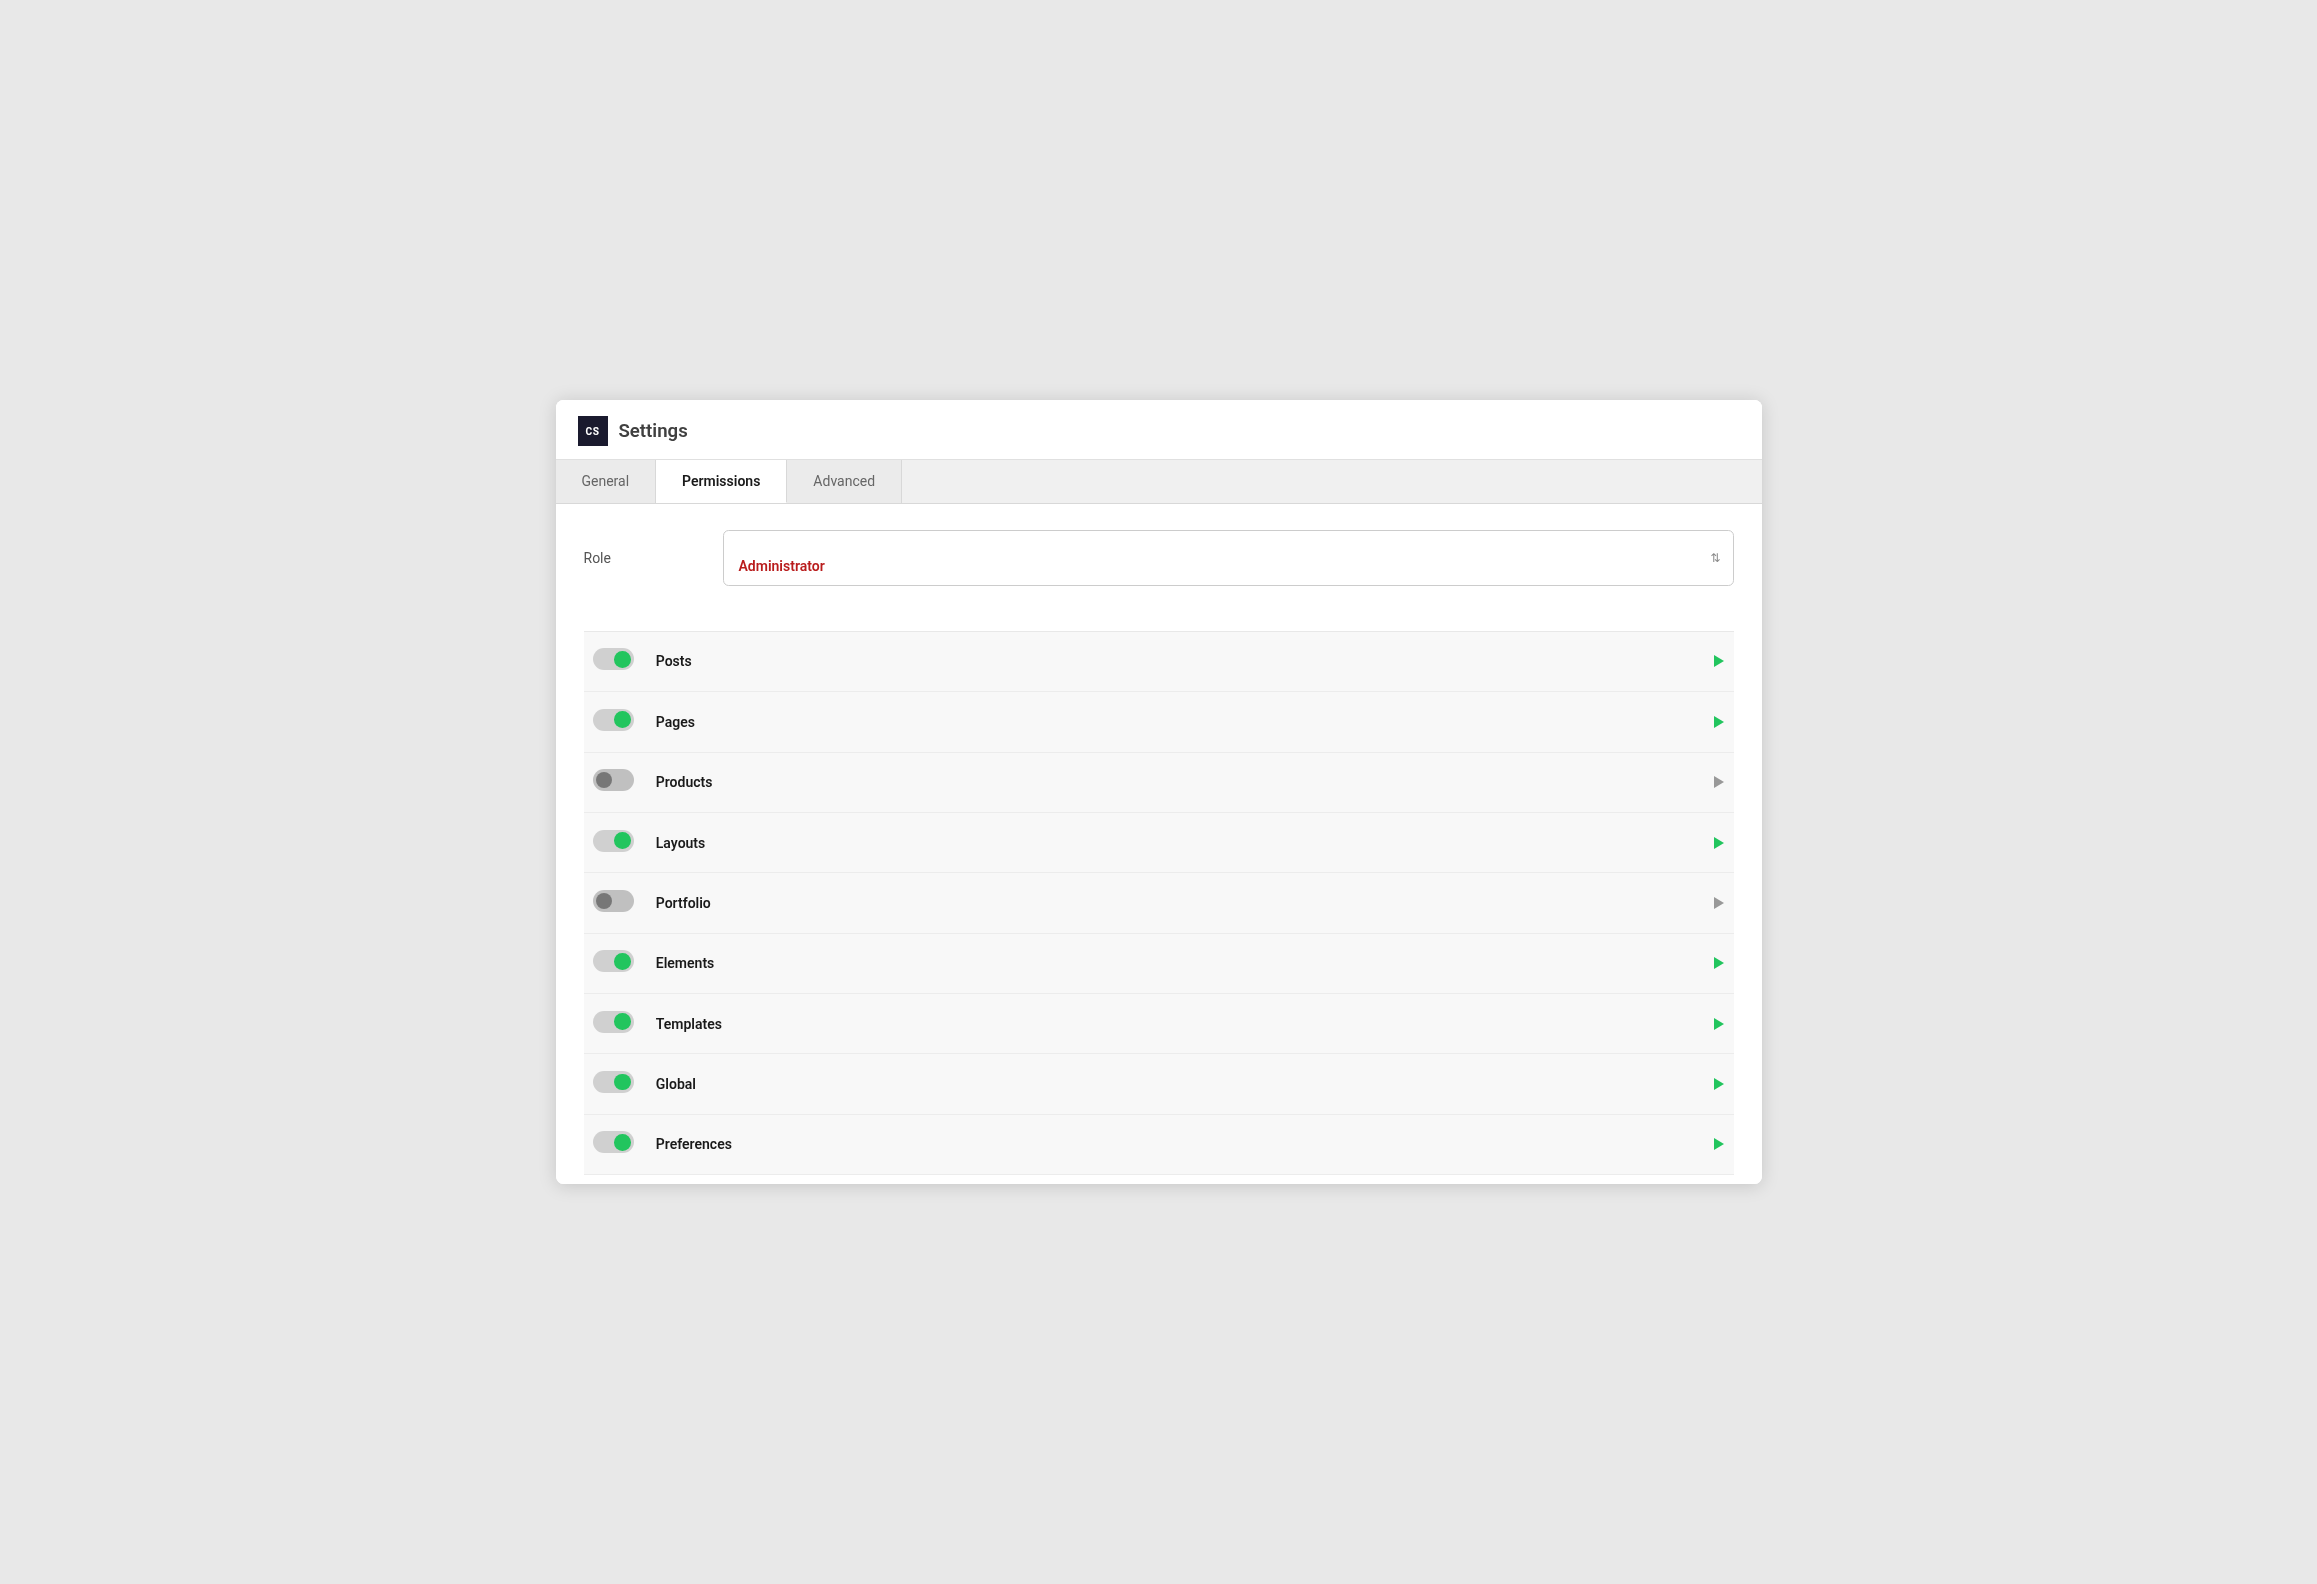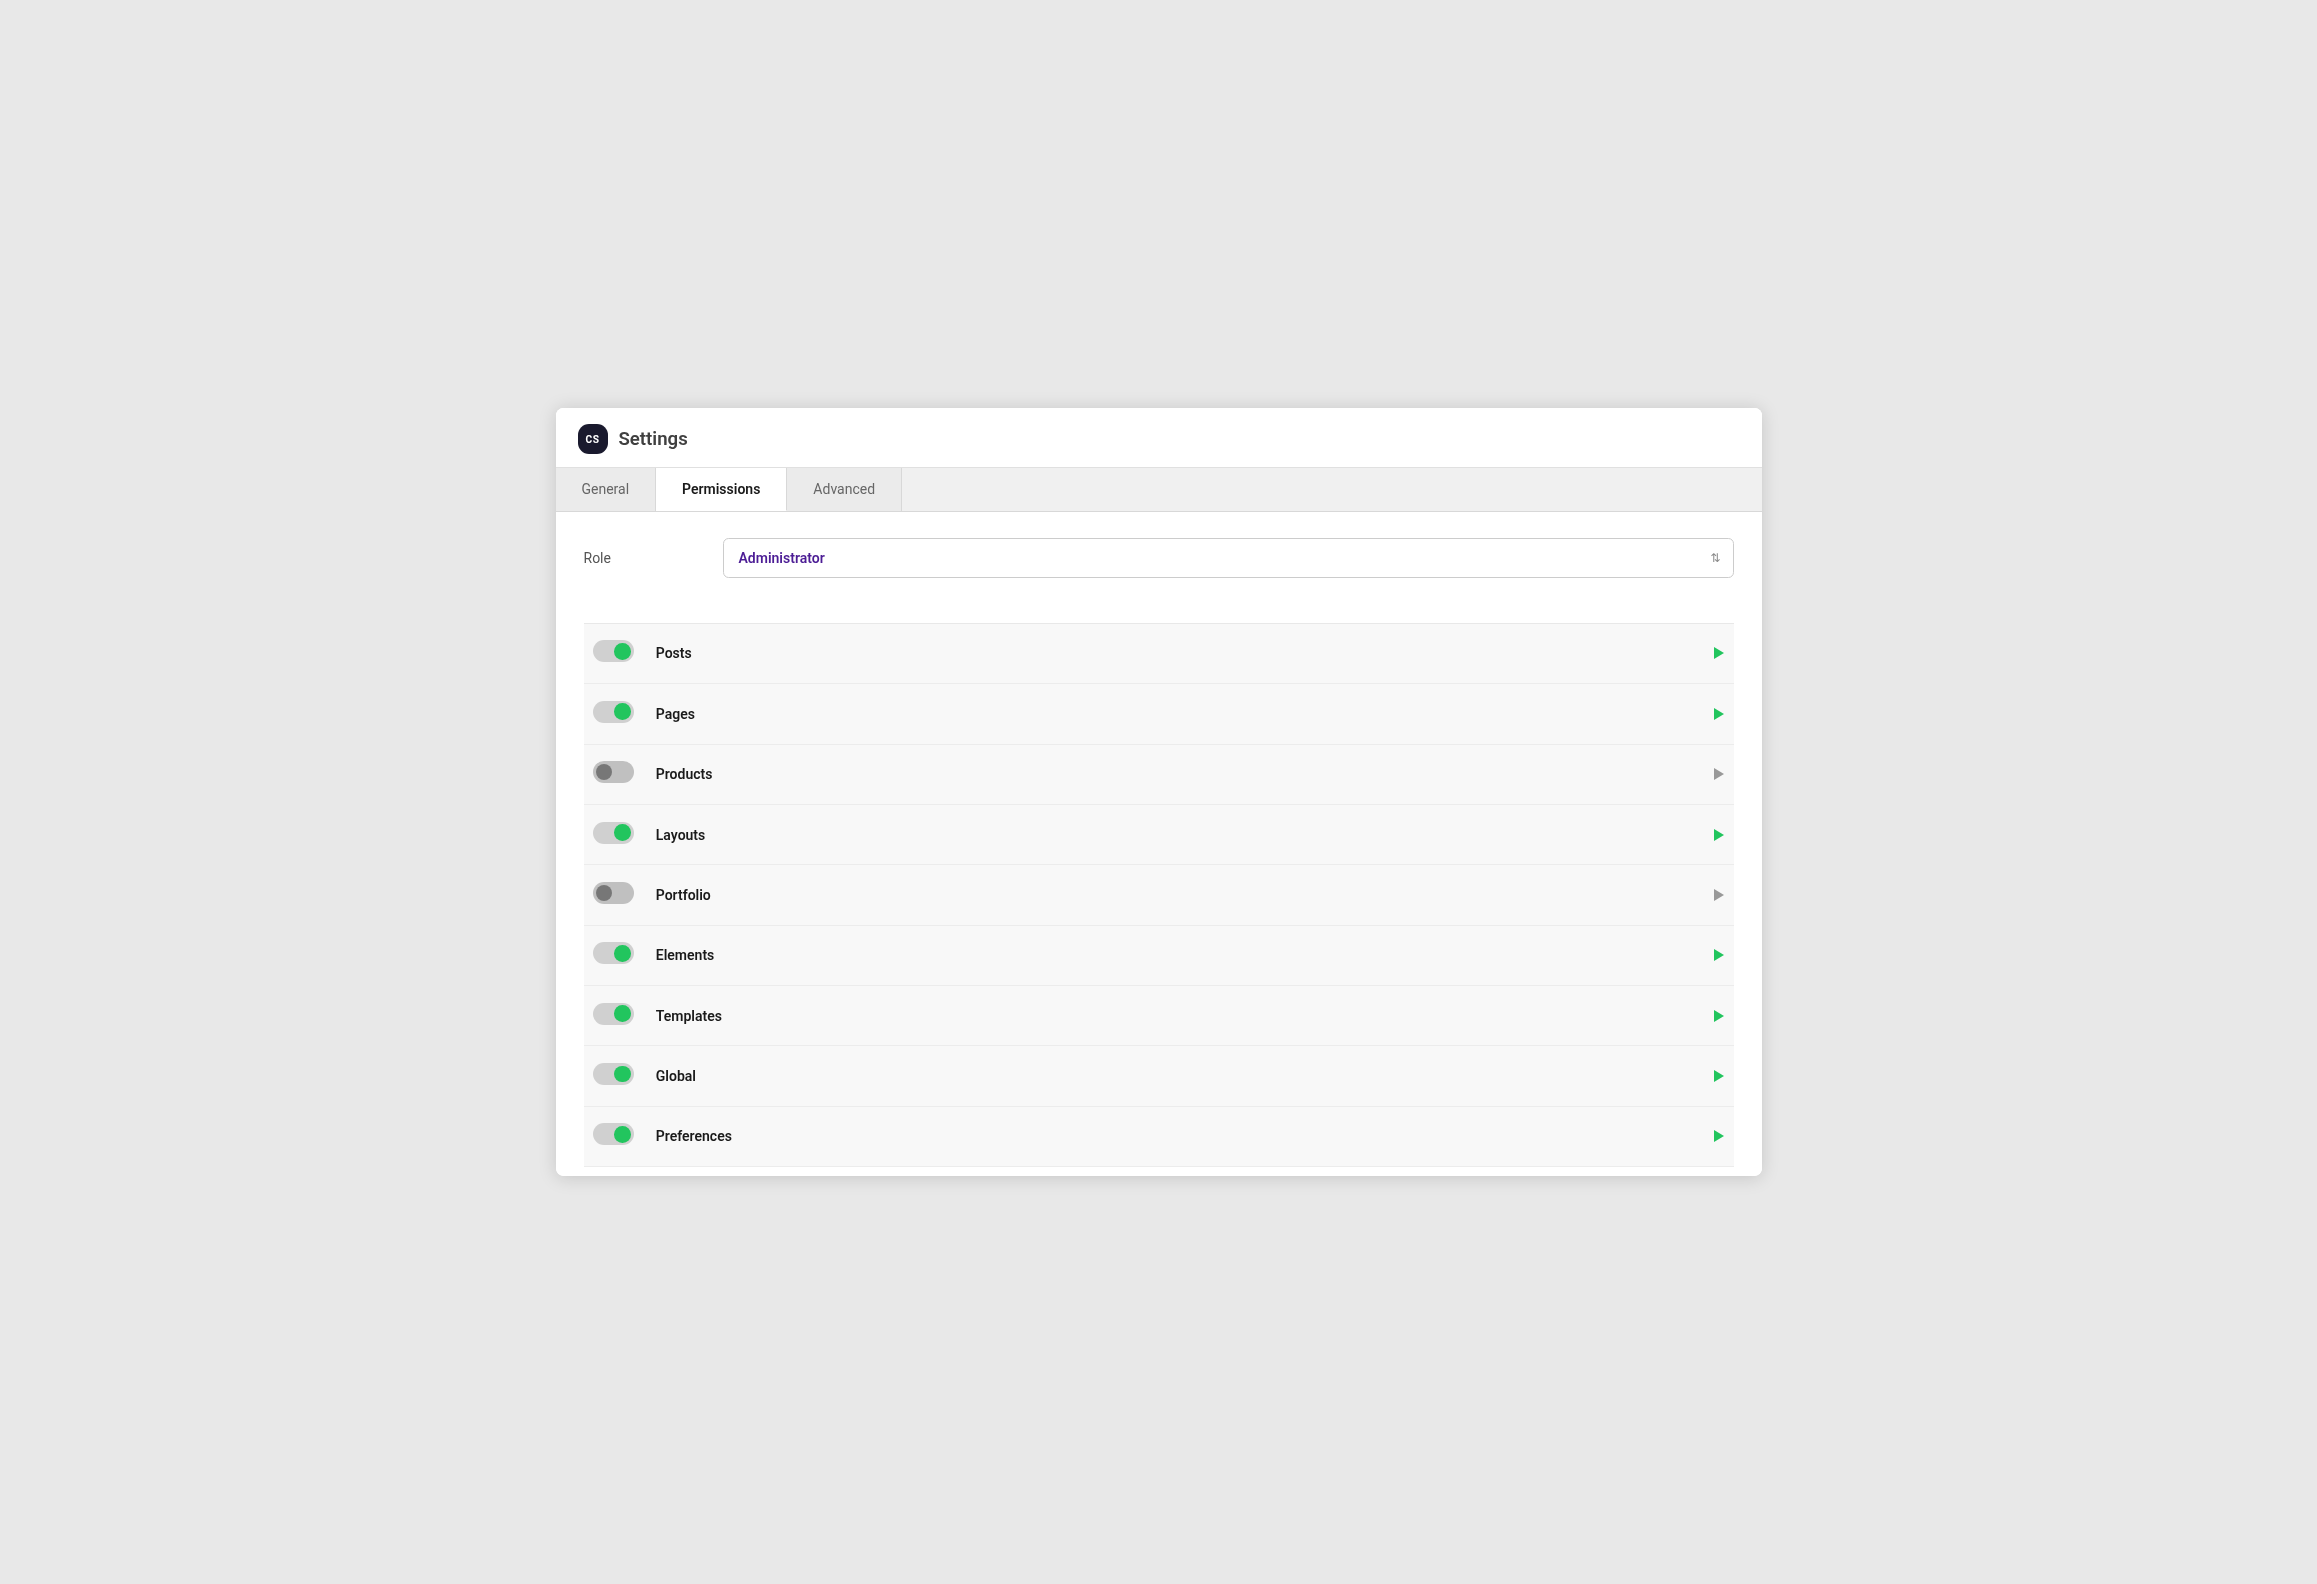--- a/index.html
+++ b/index.html
@@ -24,21 +24,21 @@
       display: flex;
       align-items: center;
       padding: 16.7px 22px 13px;
       border-bottom: 0.9px solid #e0e0e0;
       background: #fff;
     }
     .app-logo {
       width: 30px;
       height: 30px;
       background: #1a1a2e;
-      border-radius: 11px;
+      border-radius: 0;
       display: flex;
       align-items: center;
       justify-content: center;
       margin-right: 11px;
       flex-shrink: 0;
     }
     .app-logo-text {
       color: #fff;
       font-size: 10.2px;
       font-weight: 700;
@@ -101,24 +101,24 @@
       right: 13px;
       top: 50%;
       transform: translateY(-50%);
       color: #888;
       font-size: 12px;
       pointer-events: none;
     }
     .role-select-display {
       border: 0.9px solid #ccc;
       border-radius: 5.6px;
-      padding: 11px 37px 11px 15px;
-      font-size: 14px;
-      font-weight: 600;
-      color: #4c1d95;
+      padding: 27px 37px 11px 15px;
+      font-size: 14px;
+      font-weight: 600;
+      color: #b91c1c;
       background: #fff;
       cursor: pointer;
     }
     .permissions-list {
       border-top: 0.9px solid #e8e8e8;
     }
     .permission-row {
       display: flex;
       align-items: center;
       padding: 16.7px 9.3px;

